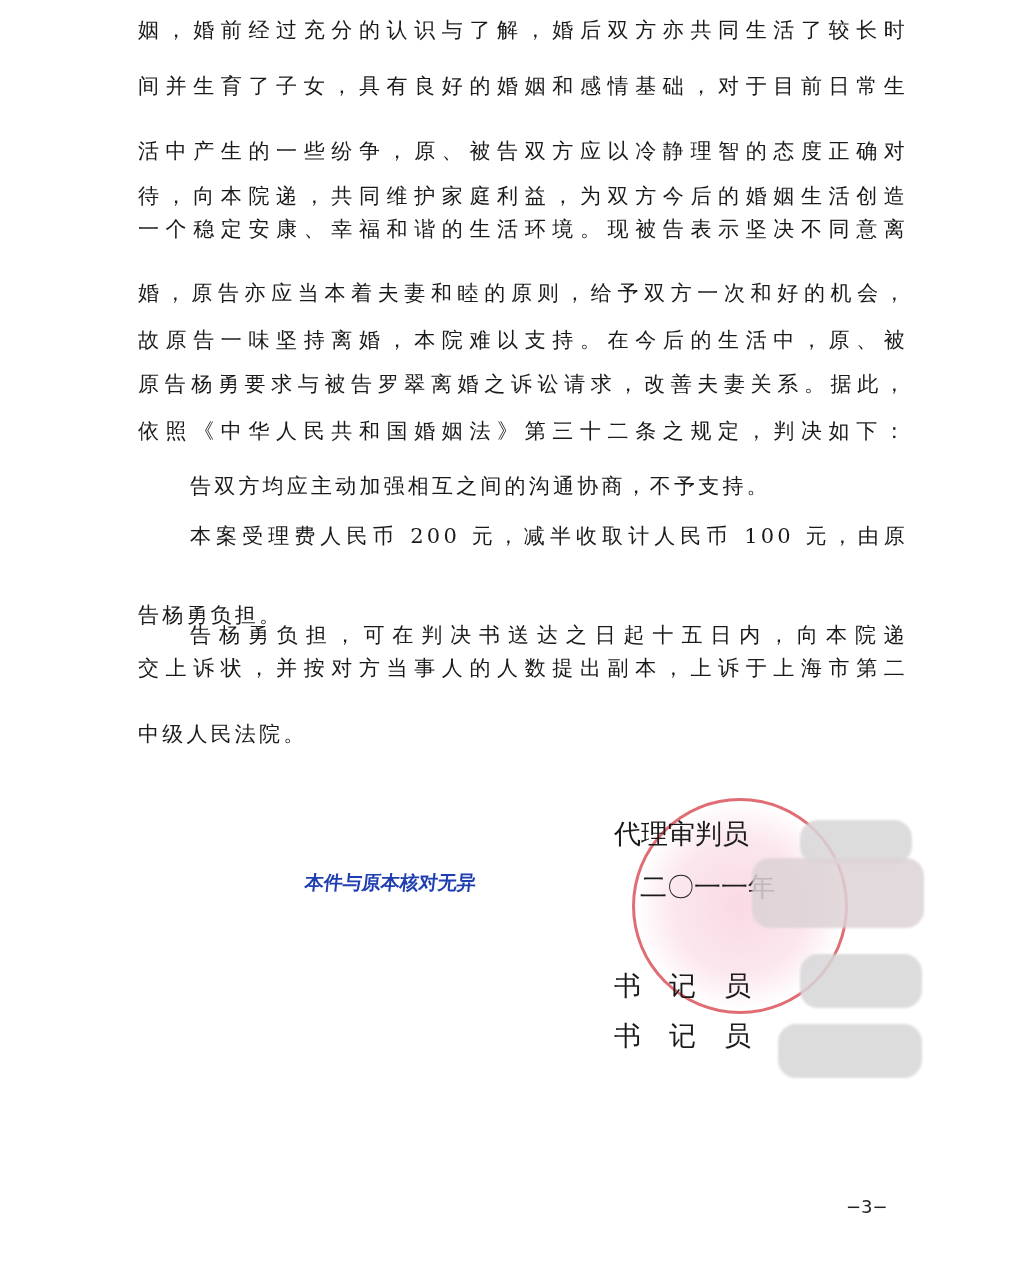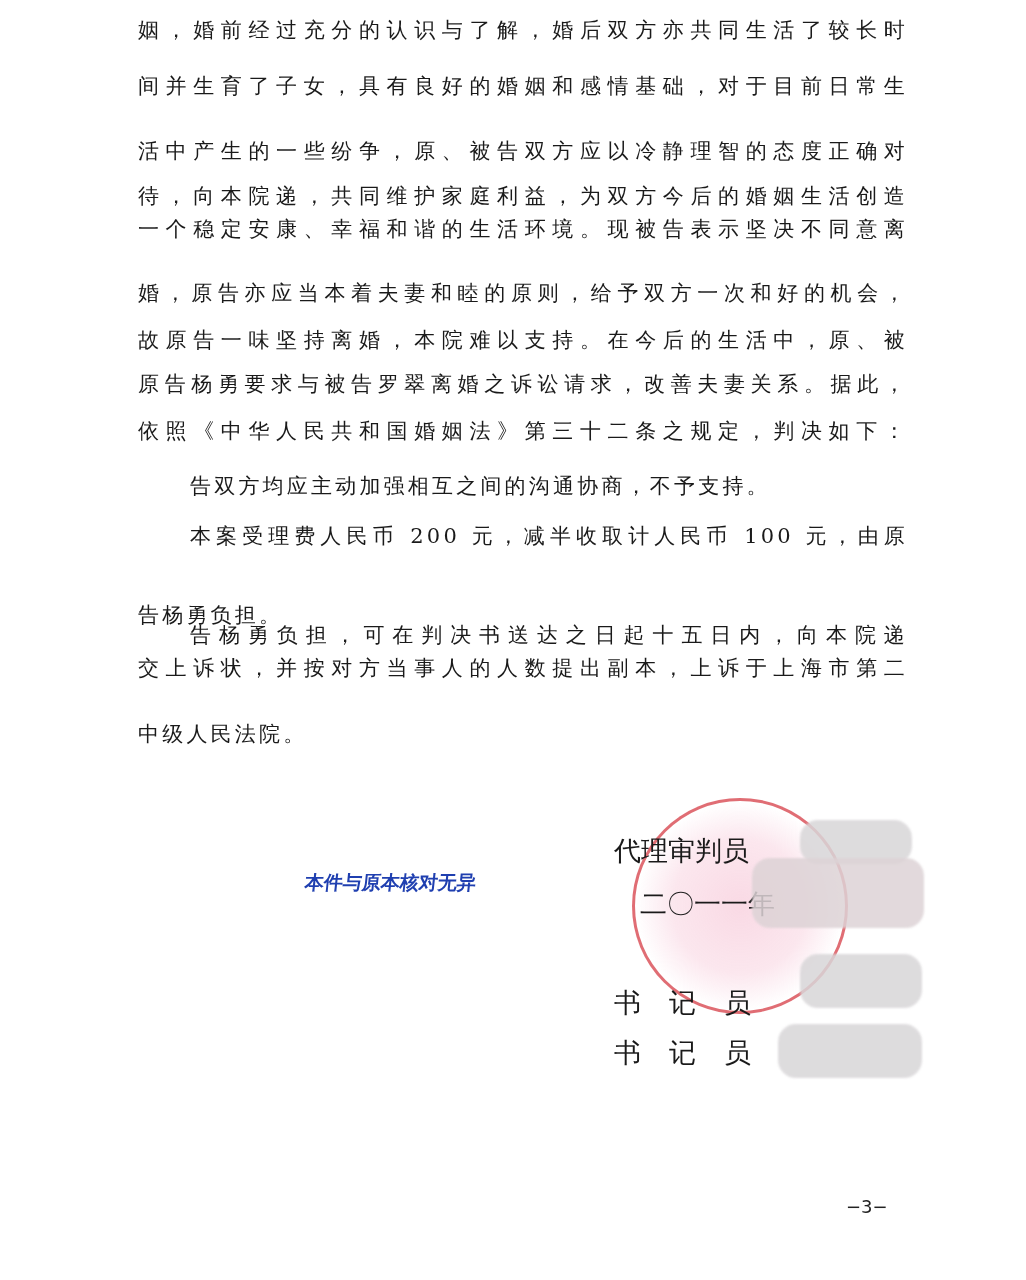--- a/index.html
+++ b/index.html
@@ -16,21 +16,21 @@
   .stamp-text {
     position: absolute; left: 305px; top: 870px; font-size: 19px; font-weight: bold; color: #1f3fb0;
     font-family: "DejaVu Sans", sans-serif; letter-spacing: 0px; transform: skewX(-6deg);
   }
   .seal {
     position: absolute; left: 632px; top: 798px; width: 210px; height: 210px; border-radius: 50%;
     border: 3px solid rgba(214,60,70,0.75);
     background: radial-gradient(circle at 50% 50%, rgba(235,120,160,0.28) 0, rgba(235,120,160,0.18) 45%, rgba(255,255,255,0) 70%);
   }
   .sig {
-    position: absolute; font-size: 27px; line-height: 36px; white-space: nowrap; color: #1a1a1a; margin-top: 17px;
+    position: absolute; font-size: 27px; line-height: 36px; white-space: nowrap; color: #1a1a1a;
   }
   .sig.spaced { letter-spacing: 28px; }
   .blur {
     position: absolute; background: #d8d6d8; border-radius: 18px; opacity: 0.85; filter: blur(1px);
   }
   .blur.pink { background: #ddd3d6; }
   .page-num {
     position: absolute; left: 846px; top: 1196px; font-size: 18px; font-family: "DejaVu Sans", sans-serif; color: #222;
   }
 </style>

